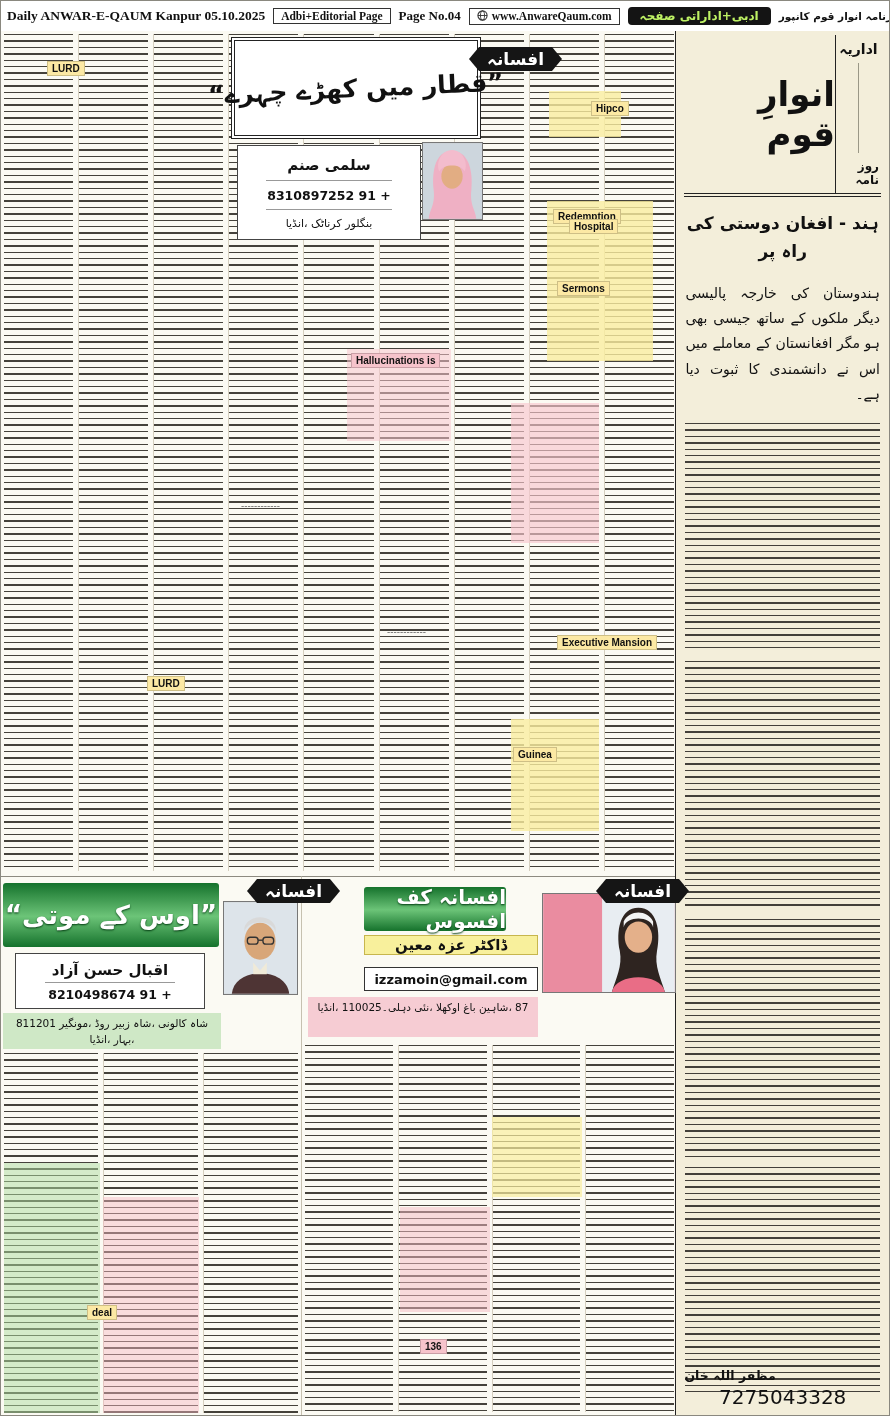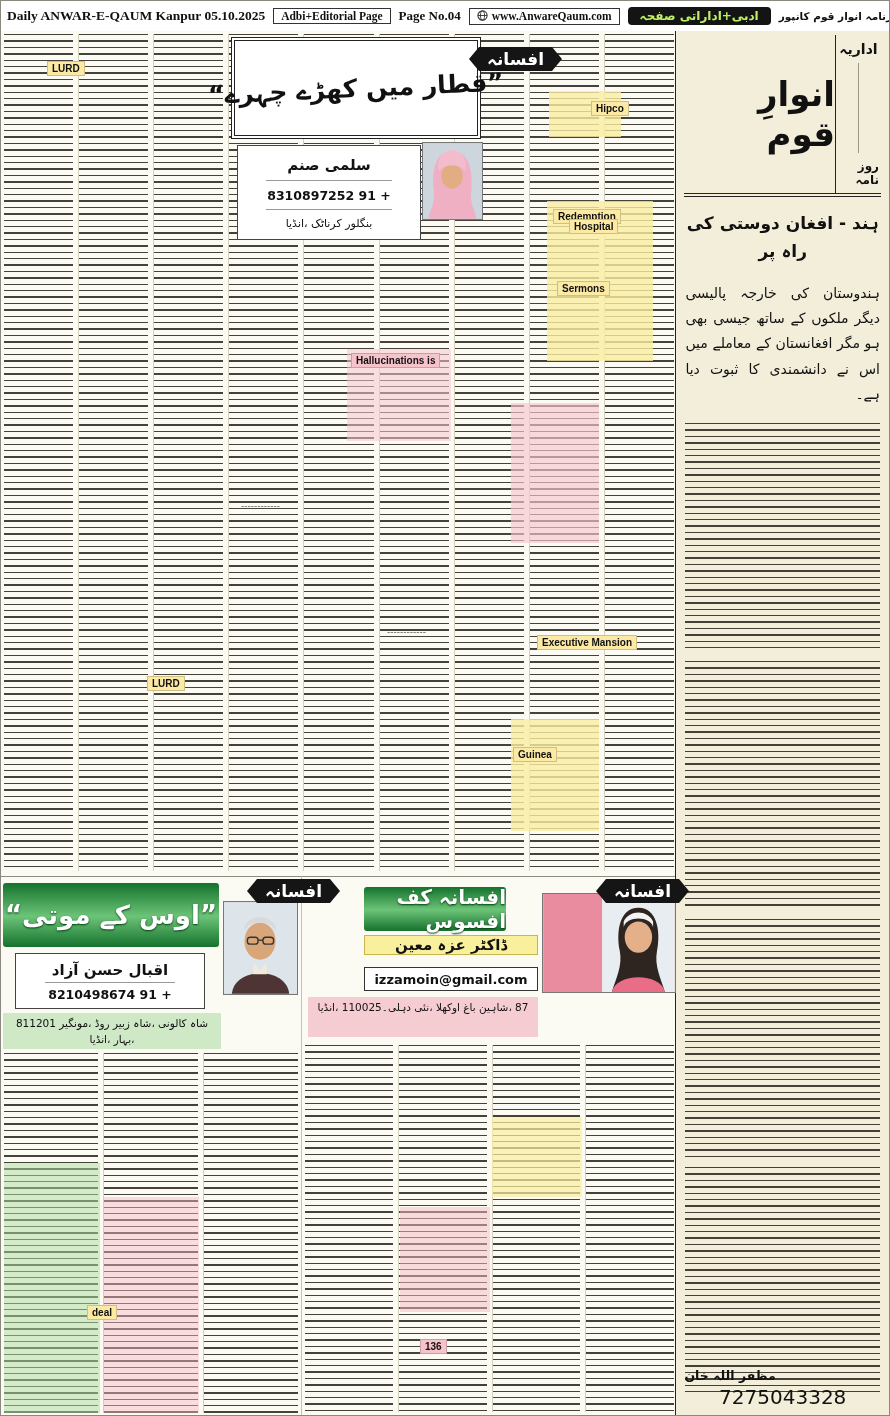--- a/index.html
+++ b/index.html
@@ -139,21 +139,21 @@
             <path d="M30 7 C18 7 13 22 17 29 C21 21 39 21 43 29 C47 22 42 7 30 7 Z" fill="#f3bccd"></path>
           </svg>
         </div>
 
         <span class="chip" style="left:46px;top:30px;">LURD</span>
         <span class="chip" style="left:590px;top:70px;">Hipco</span>
         <span class="chip" style="left:552px;top:178px;">Redemption</span>
         <span class="chip" style="left:568px;top:188px;">Hospital</span>
         <span class="chip" style="left:556px;top:250px;">Sermons</span>
         <span class="chip pink" style="left:350px;top:322px;">Hallucinations is</span>
-        <span class="chip" style="left:536px;top:604px;">Executive Mansion</span>
+        <span class="chip" style="left:556px;top:604px;">Executive Mansion</span>
         <span class="chip" style="left:512px;top:716px;">Guinea</span>
         <span class="chip" style="left:146px;top:645px;">LURD</span>
 
         <span class="dash" style="left:240px;top:470px;">------------</span>
         <span class="dash" style="left:386px;top:596px;">------------</span>
       </div>
 
       <div style="position:absolute;left:0;top:845px;width:300px;height:541px;border-top:1px solid #8d8a80;">
 
         <div class="cols" style="left:3px;right:3px;top:176px;bottom:5px;">

